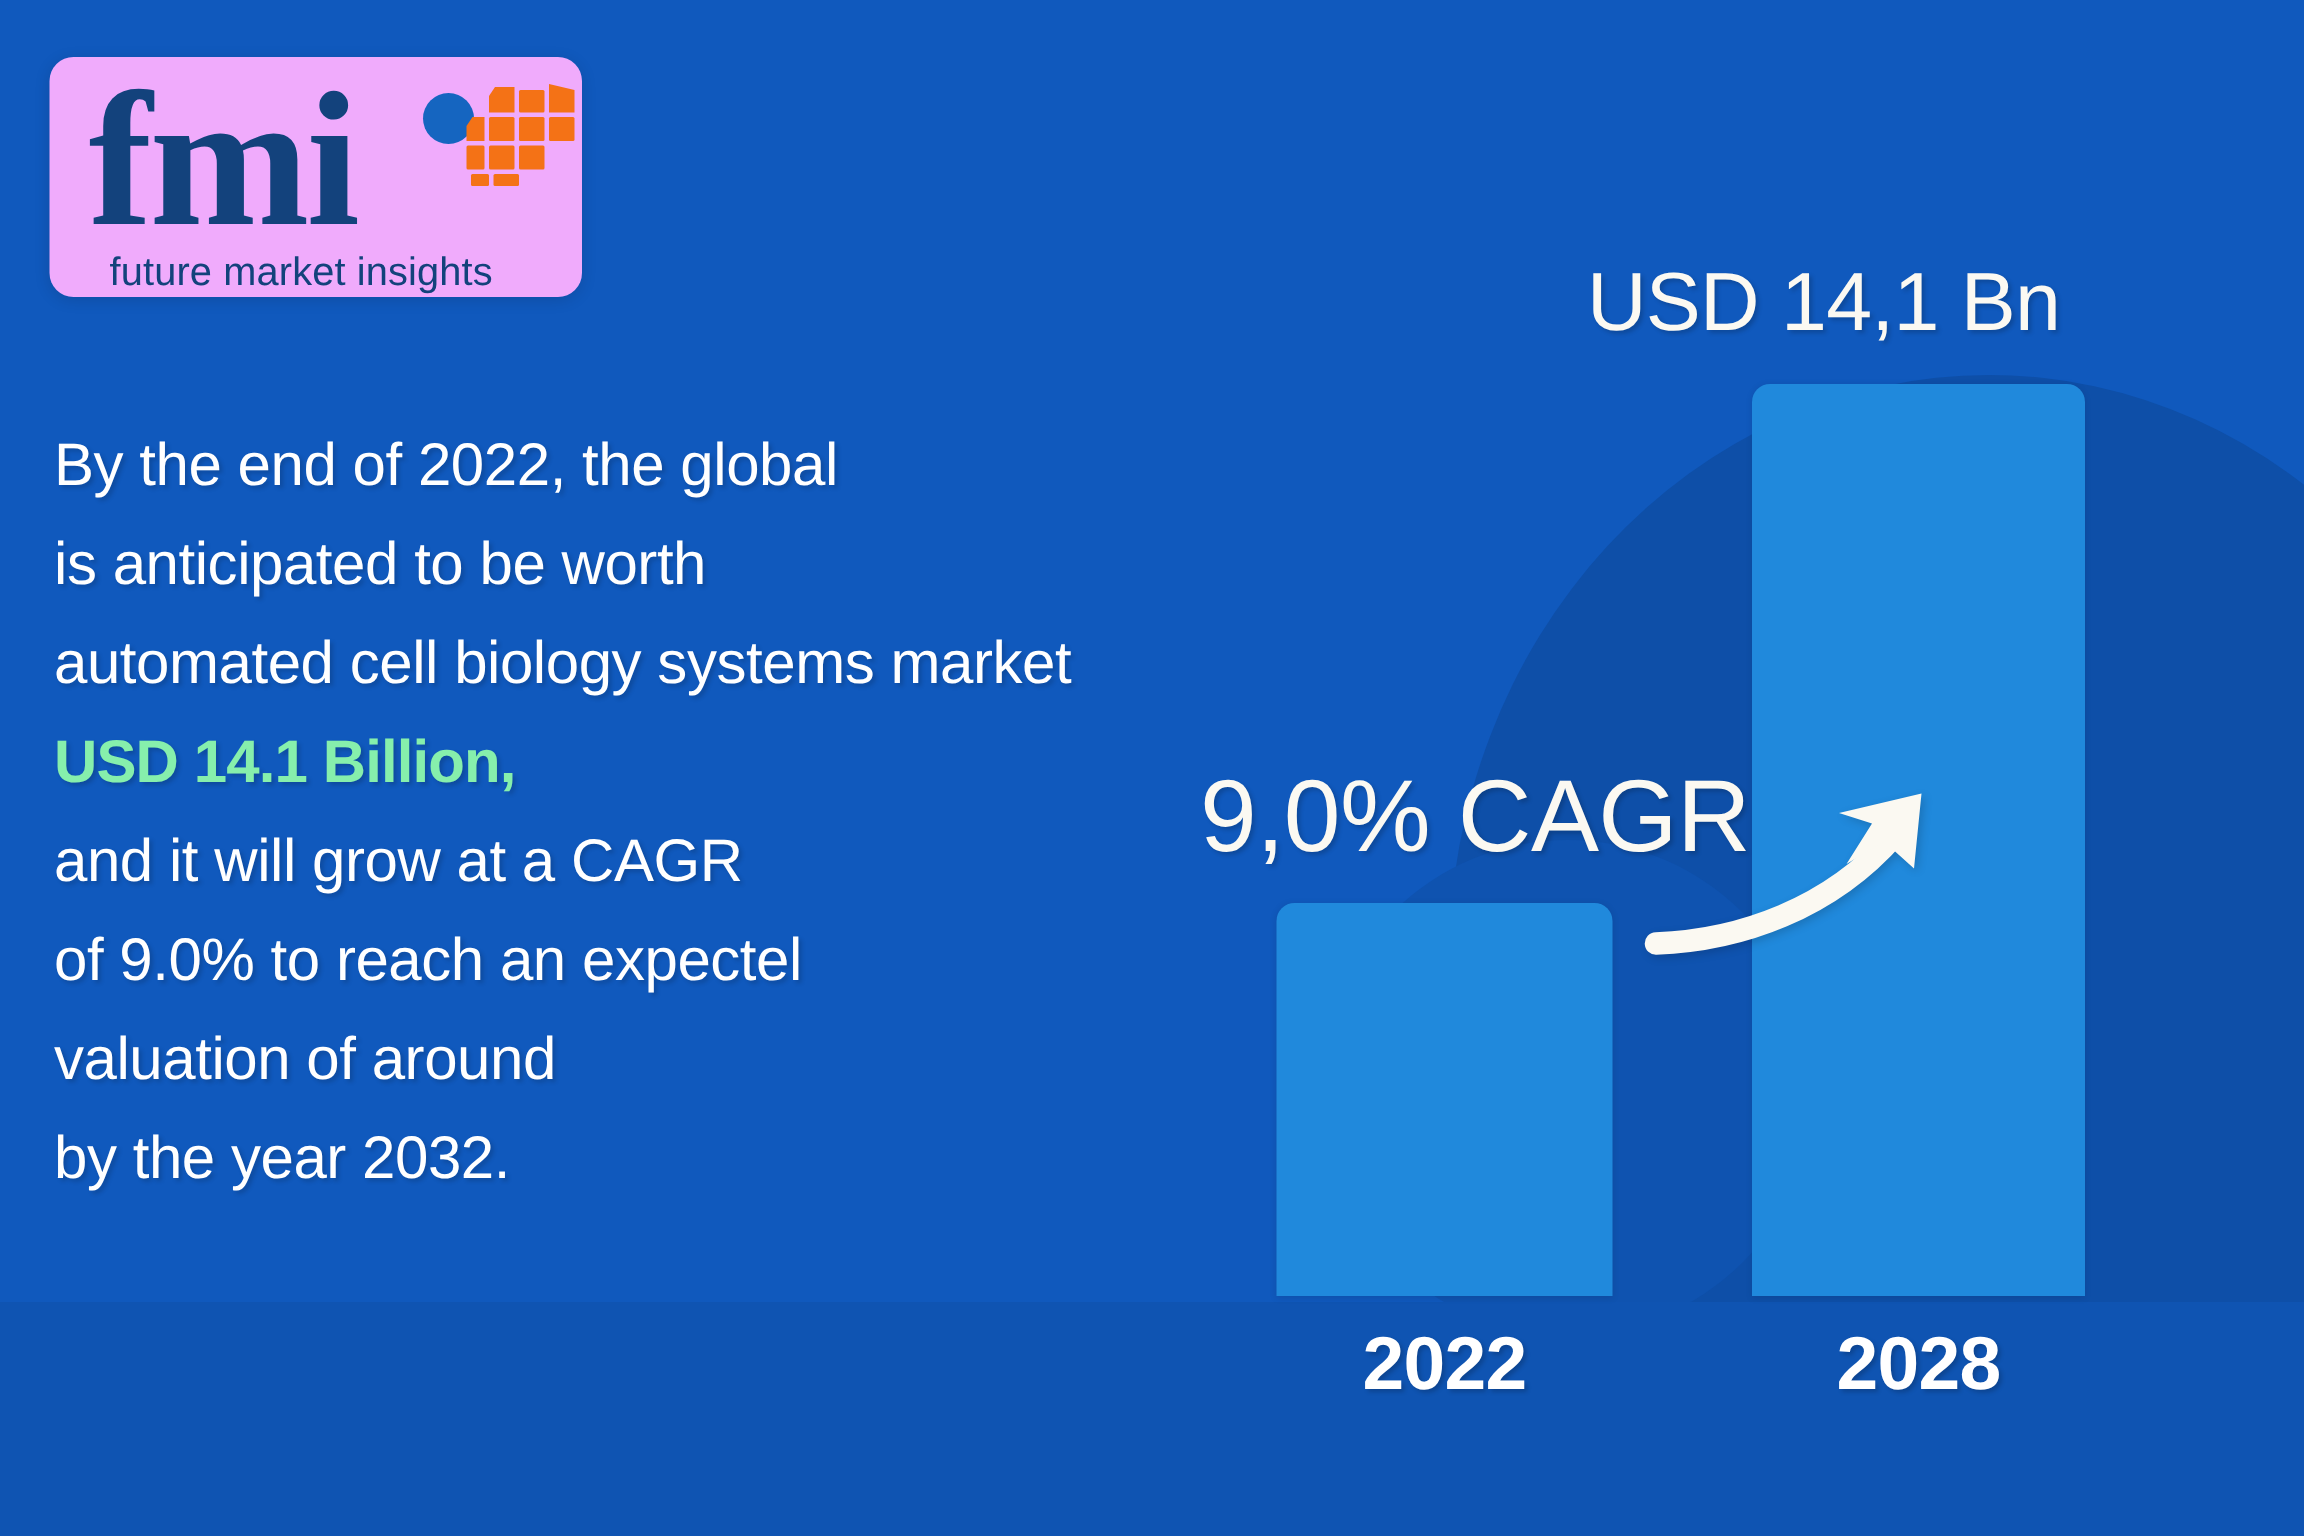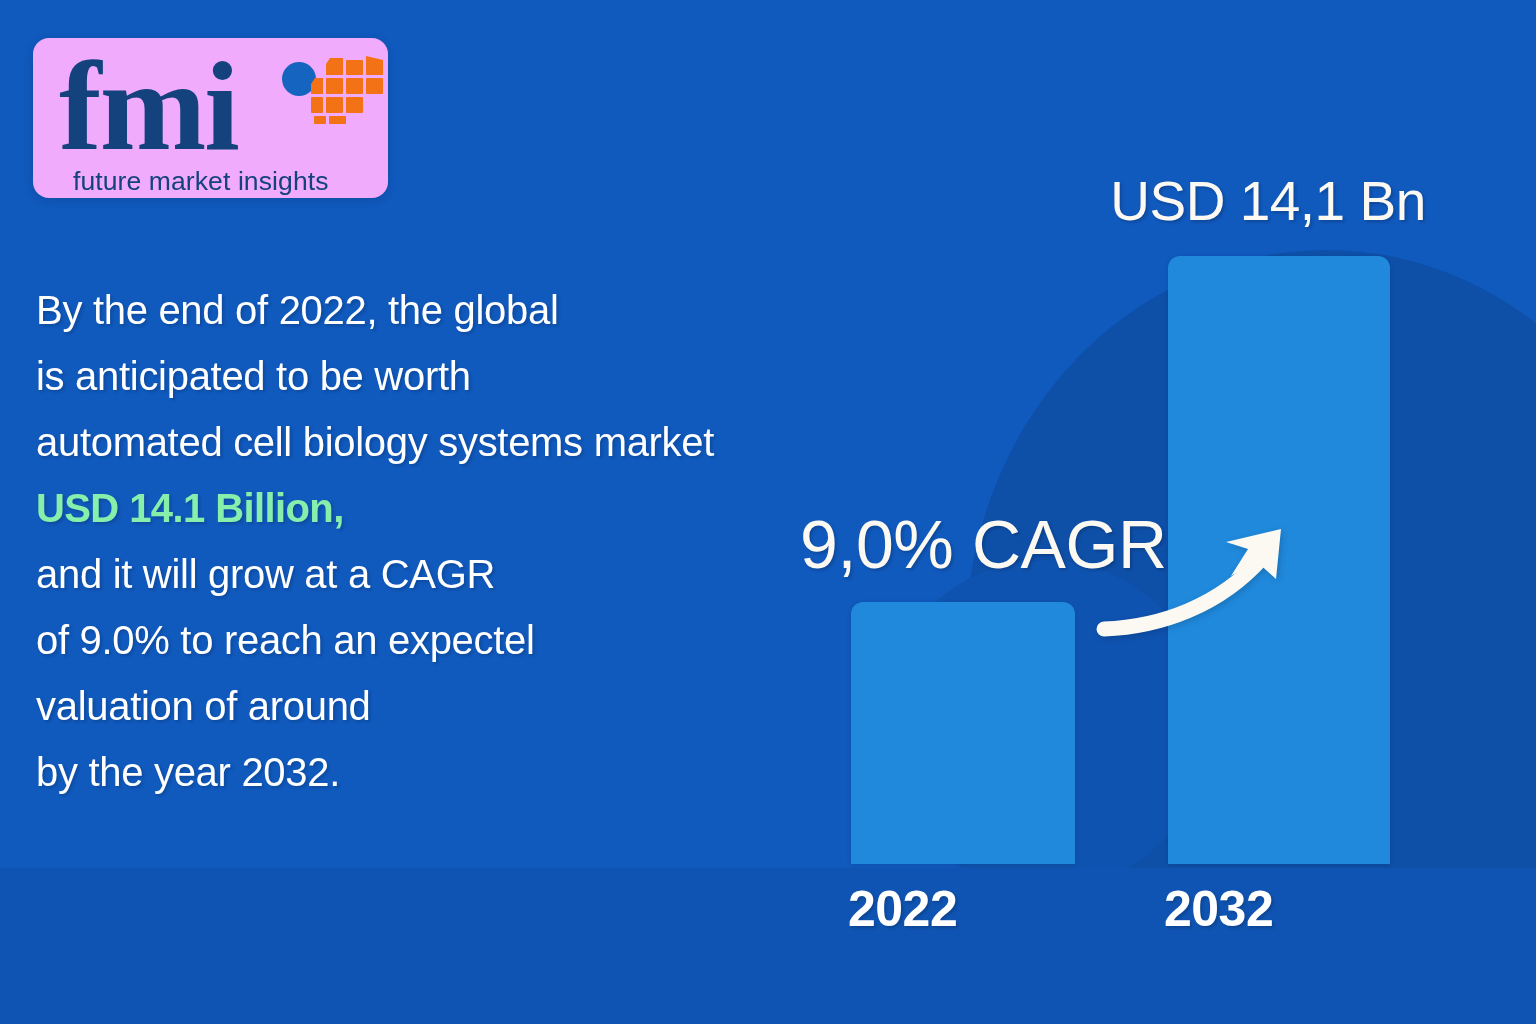--- a/index.html
+++ b/index.html
@@ -132,36 +132,35 @@
     border-radius: 12px 12px 0 0;
     box-shadow: 0 1px 5px rgba(0,0,0,.10);
   }
   #bar-2022 { left: 71px;  top: 452px; width: 224px; height: 262px; }
   #bar-2032 { left: 388px; top: 106px; width: 222px; height: 608px; }
 
   .bar-year {
     position: absolute;
     top: 730px;
     width: 230px;
-    text-align: left;
+    text-align: center;
     color: #ffffff;
     font-size: 50px;
     font-weight: bold;
     letter-spacing: -.5px;
     text-shadow: 2px 2px 3px rgba(0,0,0,.18);
   }
   #year-2022 { left: 68px; }
   #year-2032 { left: 384px; }
 
   #value-label {
     position: absolute;
     left: 278px;
     top: 19px;
     width: 420px;
-    text-align: center;
     color: #fbf9f2;
     font-size: 55px;
     letter-spacing: -.5px;
     text-shadow: 2px 2px 3px rgba(0,0,0,.18);
     white-space: nowrap;
   }
   #cagr-label {
     position: absolute;
     left: 20px;
     top: 355px;
@@ -233,16 +232,16 @@
     <div class="bar" id="bar-2032"></div>
 
     <div id="cagr-label">9,0% CAGR</div>
 
     <svg id="growth-arrow" viewBox="0 0 240 160">
       <path d="M24 139 C 80 137, 140 116, 183 67" fill="none" stroke="#fbf9f2" stroke-width="15" stroke-linecap="round"></path>
       <path d="M201 39 L196 89 L176 71 L151 86 L168 59 L146 52 Z" fill="#fbf9f2"></path>
     </svg>
 
     <div class="bar-year" id="year-2022">2022</div>
-    <div class="bar-year" id="year-2032">2032</div>
+    <div class="bar-year" id="year-2032">2028</div>
   </div>
 
 </div>
 
 </body></html>

